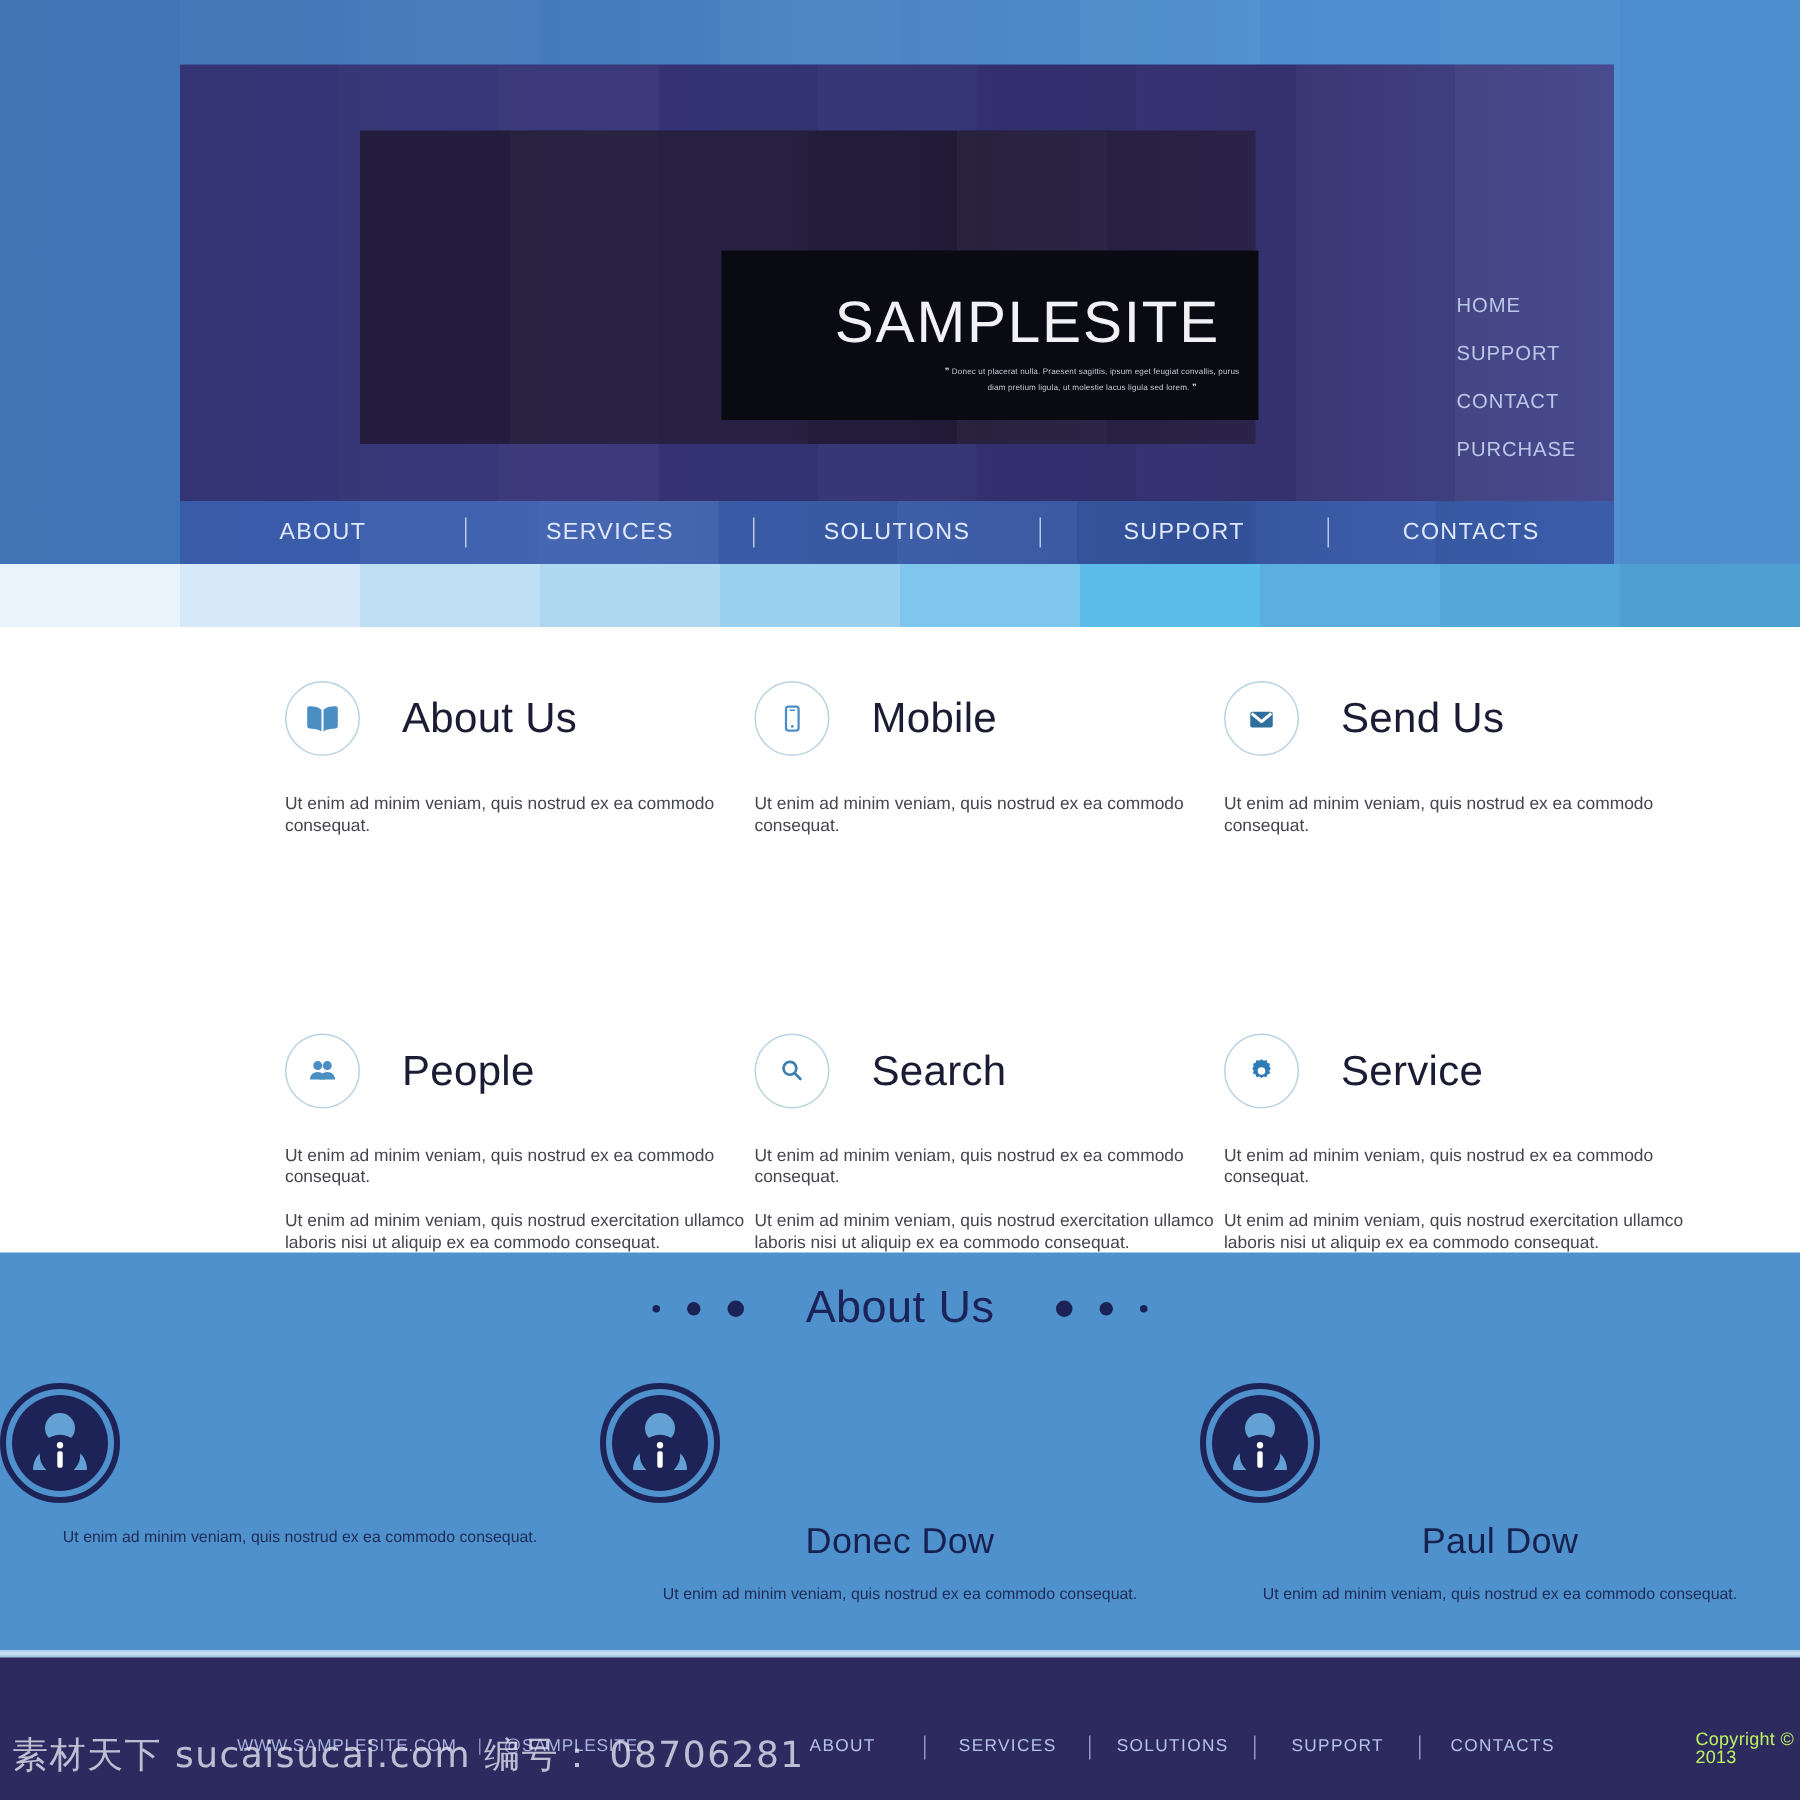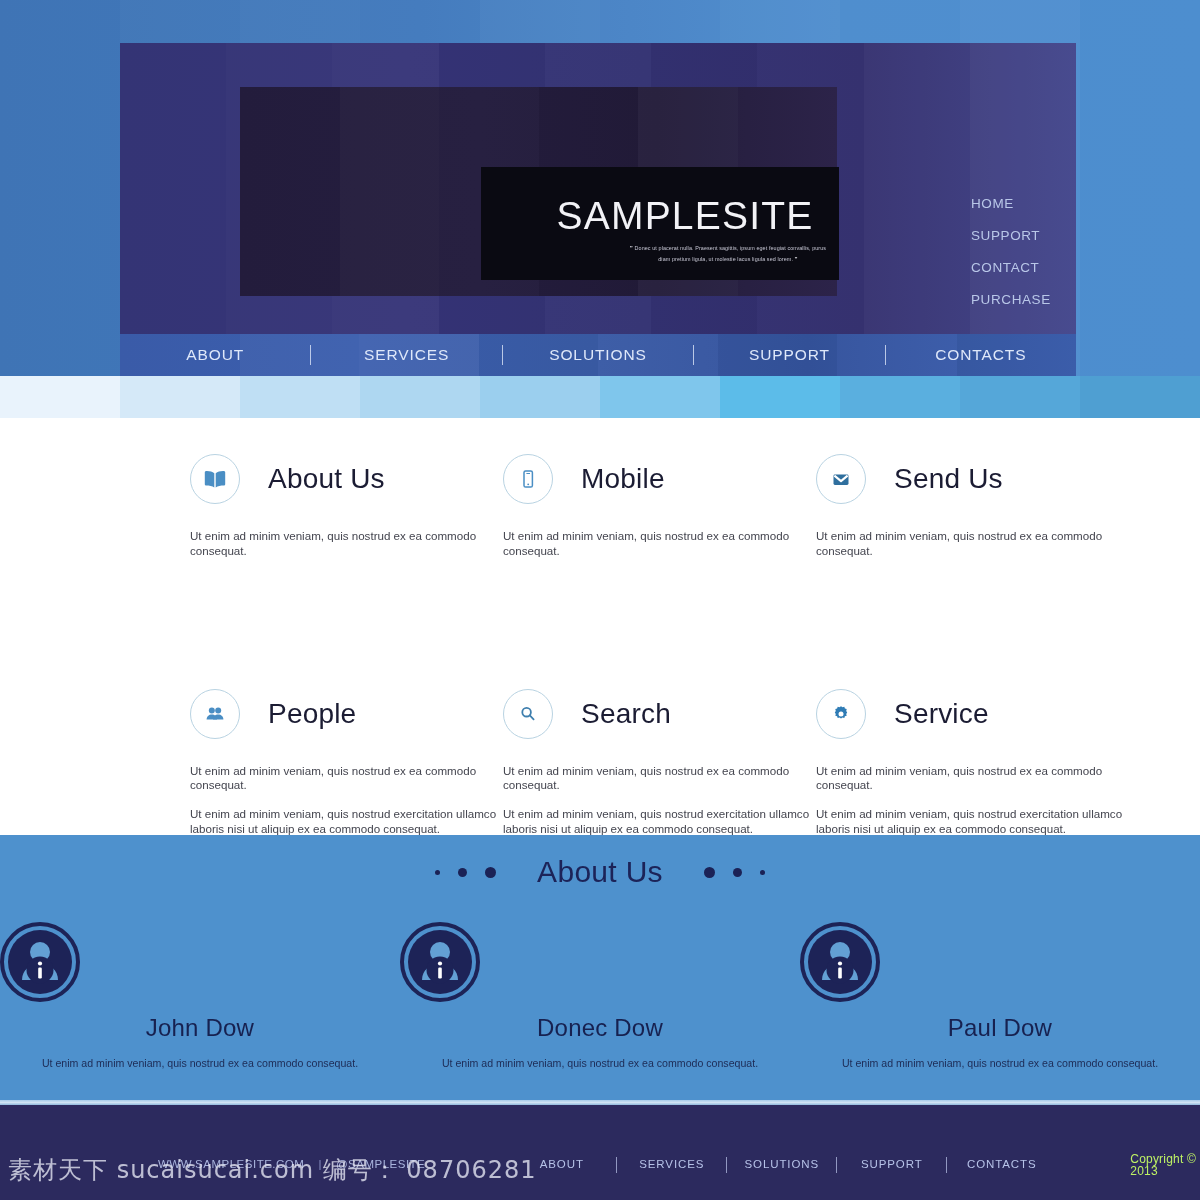--- a/index.html
+++ b/index.html
@@ -630,21 +630,20 @@
         <svg width="80" height="80" viewBox="0 0 80 80" aria-hidden="true">
           <circle cx="40" cy="40" r="38" fill="none" stroke="#1d2357" stroke-width="4"></circle>
           <circle cx="40" cy="40" r="32" fill="#1d2357"></circle>
           <circle cx="40" cy="30" r="10" fill="#63a0d4"></circle>
           <path d="M22 58c0-10 8-16 18-16s18 6 18 16z" fill="#63a0d4"></path>
           <circle cx="40" cy="48" r="13.5" fill="#1d2357"></circle>
           <circle cx="40" cy="41.5" r="2.1" fill="#ffffff"></circle>
           <rect x="38.2" y="45.5" width="3.6" height="11" rx="1.2" fill="#ffffff"></rect>
         </svg>
       </div>
-      <div class="member-name">John Dow</div>
       <div class="member-body">Ut enim ad minim veniam, quis nostrud ex ea commodo consequat.</div>
     </div>
 
     <div class="member">
       <div class="avatar">
         <svg width="80" height="80" viewBox="0 0 80 80" aria-hidden="true">
           <circle cx="40" cy="40" r="38" fill="none" stroke="#1d2357" stroke-width="4"></circle>
           <circle cx="40" cy="40" r="32" fill="#1d2357"></circle>
           <circle cx="40" cy="30" r="10" fill="#63a0d4"></circle>
           <path d="M22 58c0-10 8-16 18-16s18 6 18 16z" fill="#63a0d4"></path>

